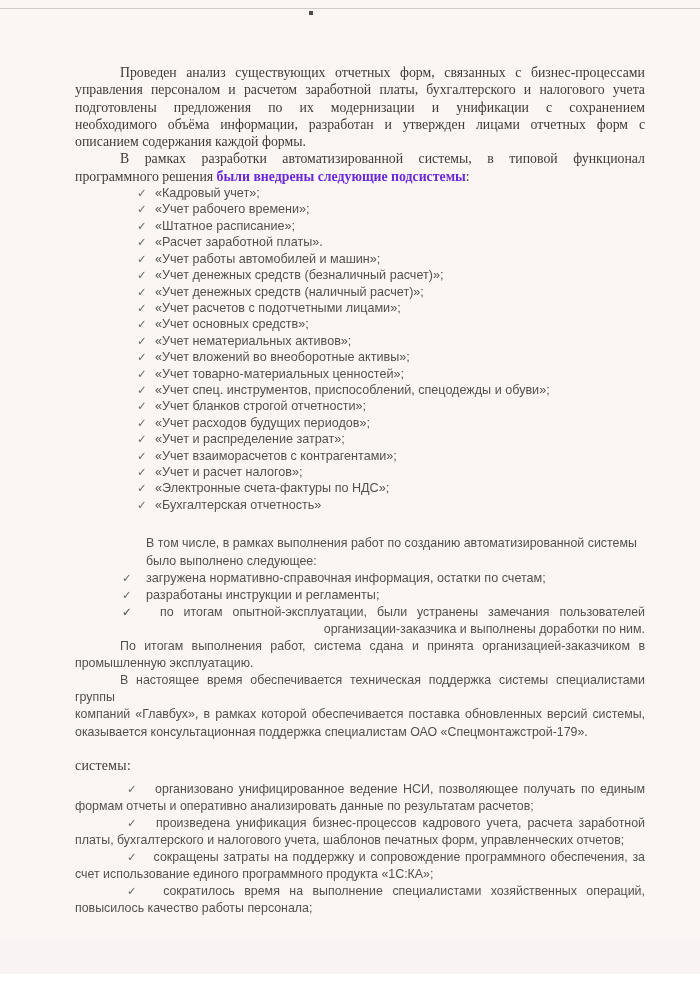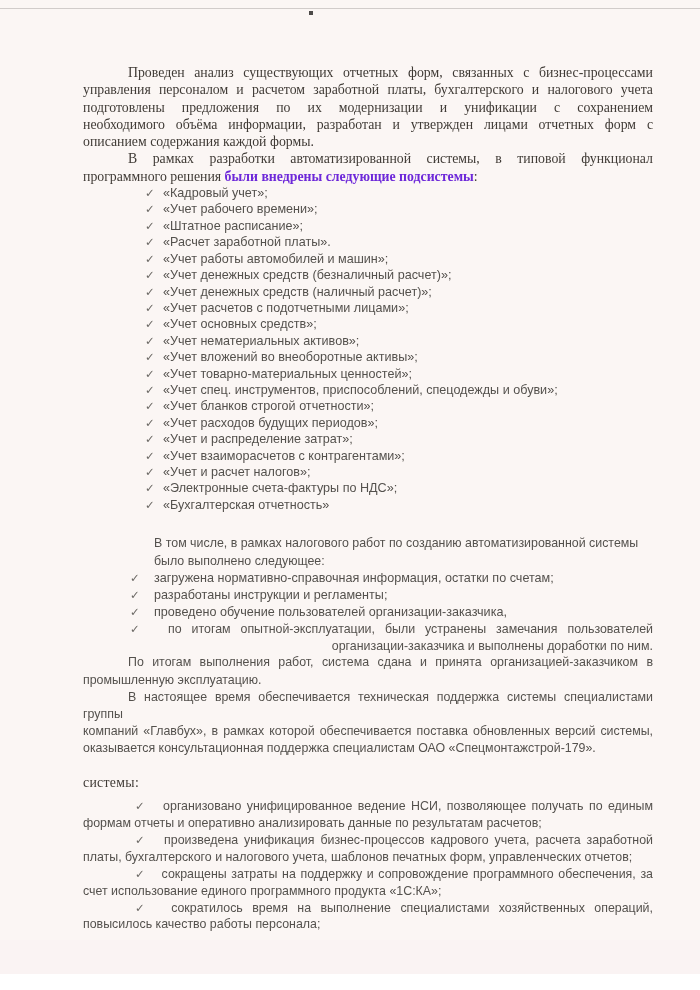--- a/index.html
+++ b/index.html
@@ -35,21 +35,21 @@
   }
   .bottom-tint {
     position: absolute;
     left: 0; bottom: 16px;
     width: 700px; height: 34px;
     background: #faf3f3;
   }
 
   .content {
     position: absolute;
-    left: 83px; top: 64px;
+    left: 75px; top: 64px;
     width: 570px;
   }
 
   .serif {
     font-family: "Liberation Serif", "DejaVu Serif", serif;
     font-size: 13.8px;
     color: #3f3a35;
   }
   .serif .line { line-height: 17.3px; }
 
@@ -139,28 +139,28 @@
       <li><span class="check">✓</span><span>«Учет расходов будущих периодов»;</span></li>
       <li><span class="check">✓</span><span>«Учет и распределение затрат»;</span></li>
       <li><span class="check">✓</span><span>«Учет взаиморасчетов с контрагентами»;</span></li>
       <li><span class="check">✓</span><span>«Учет и расчет налогов»;</span></li>
       <li><span class="check">✓</span><span>«Электронные счета-фактуры по НДС»;</span></li>
       <li><span class="check">✓</span><span>«Бухгалтерская отчетность»</span></li>
     </ul>
 
     <div class="works sans">
       <div class="wintro">
-        <div class="line">В том числе, в рамках налогового работ по созданию автоматизированной системы</div>
+        <div class="line">В том числе, в рамках выполнения работ по созданию автоматизированной системы</div>
         <div class="line">было выполнено следующее:</div>
       </div>
 
       <ul class="checklist wlist">
         <li><span class="check">✓</span><span>загружена нормативно-справочная информация, остатки по счетам;</span></li>
         <li><span class="check">✓</span><span>разработаны инструкции и регламенты;</span></li>
-        <li><span class="check">✓</span><span>проведено обучение пользователей организации-заказчика,</span></li>
+        <li><span class="check">✓</span></li>
       </ul>
 
       <div class="para hang">
         <div class="line jl fi47"><span class="check">✓</span> <span>по итогам опытной-эксплуатации, были устранены замечания пользователей</span></div>
         <div class="line">организации-заказчика и выполнены доработки по ним.</div>
       </div>
 
       <div class="para">
         <div class="line jl fi45">По итогам выполнения работ, система сдана и принята организацией-заказчиком в</div>
         <div class="line">промышленную эксплуатацию.</div>

